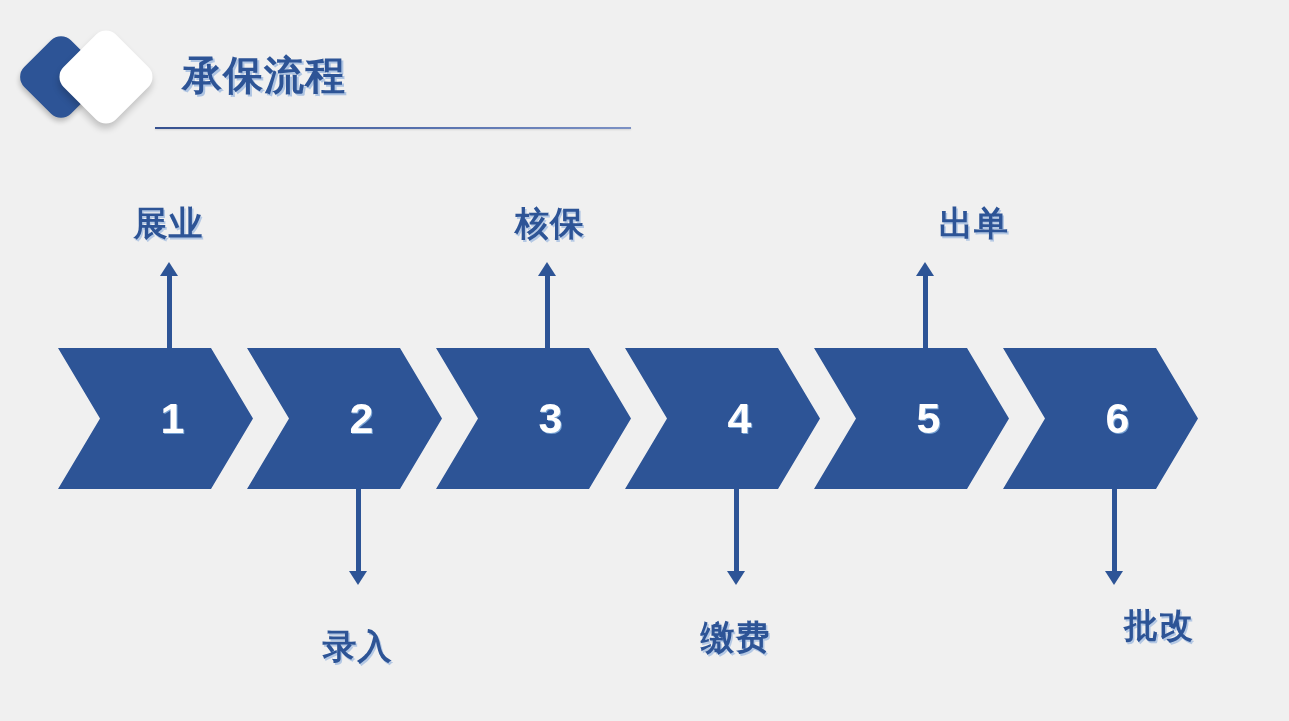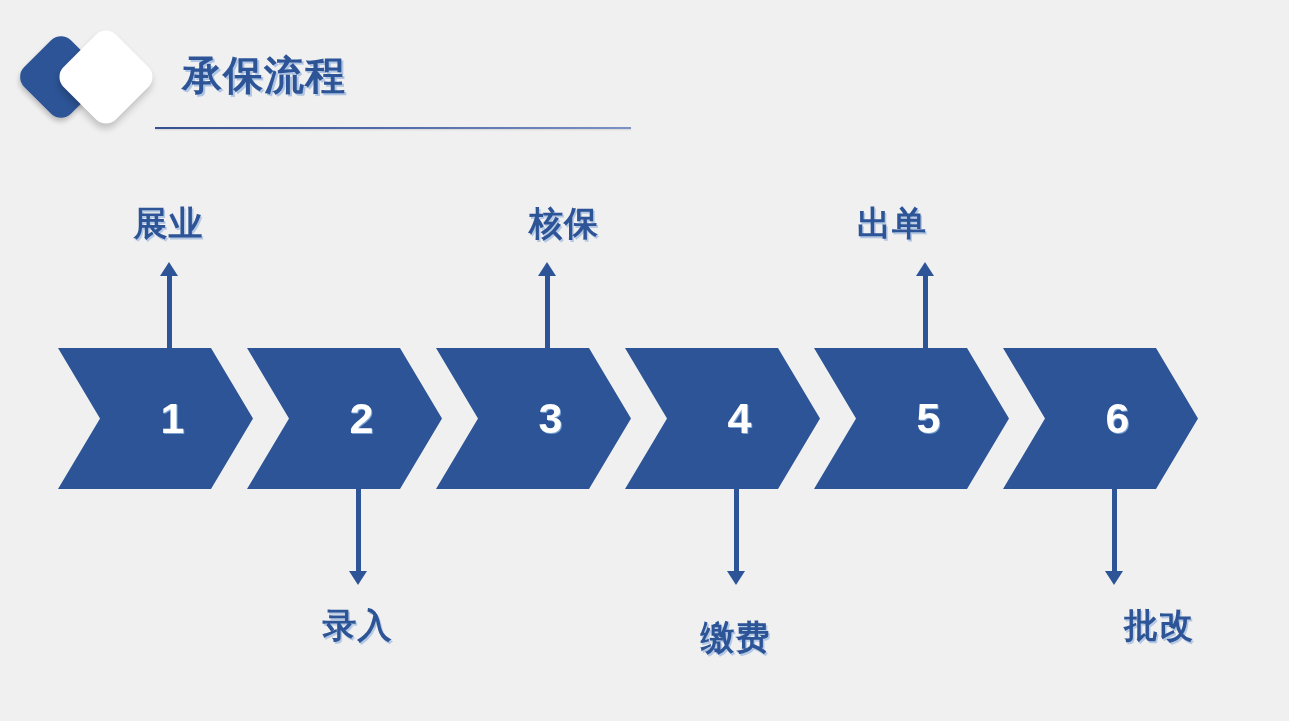--- a/index.html
+++ b/index.html
@@ -179,45 +179,45 @@
         <div class="head"></div>
       </div>
       <div class="caption" style="left: 168.5px; top: 201px;">展业</div>
       <div class="chev" style="left: 247px; width: 195px;">
         <div class="chev-num">2</div>
       </div>
       <div class="arrow down" style="left: 345.5px; top: 489px; height: 96px;">
         <div class="stem"></div>
         <div class="head"></div>
       </div>
-      <div class="caption" style="left: 357.5px; top: 603px;">录入</div>
+      <div class="caption" style="left: 357.5px; top: 624px;">录入</div>
       <div class="chev" style="left: 436px; width: 195px;">
         <div class="chev-num">3</div>
       </div>
       <div class="arrow up" style="left: 534.5px; top: 262px; height: 86px;">
         <div class="stem"></div>
         <div class="head"></div>
       </div>
-      <div class="caption" style="left: 564px; top: 201px;">核保</div>
+      <div class="caption" style="left: 550px; top: 201px;">核保</div>
       <div class="chev" style="left: 625px; width: 195px;">
         <div class="chev-num">4</div>
       </div>
       <div class="arrow down" style="left: 723.5px; top: 489px; height: 96px;">
         <div class="stem"></div>
         <div class="head"></div>
       </div>
       <div class="caption" style="left: 735.5px; top: 603px; margin-top: 12px;">缴费</div>
       <div class="chev" style="left: 814px; width: 195px;">
         <div class="chev-num">5</div>
       </div>
       <div class="arrow up" style="left: 912.5px; top: 262px; height: 86px;">
         <div class="stem"></div>
         <div class="head"></div>
       </div>
-      <div class="caption" style="left: 892px; top: 201px;">出单</div>
+      <div class="caption" style="left: 974px; top: 201px;">出单</div>
       <div class="chev" style="left: 1003px; width: 195px;">
         <div class="chev-num">6</div>
       </div>
       <div class="arrow down" style="left: 1101.5px; top: 489px; height: 96px;">
         <div class="stem"></div>
         <div class="head"></div>
       </div>
       <div class="caption" style="left: 1159px; top: 603px;">批改</div>
     </div>
 

